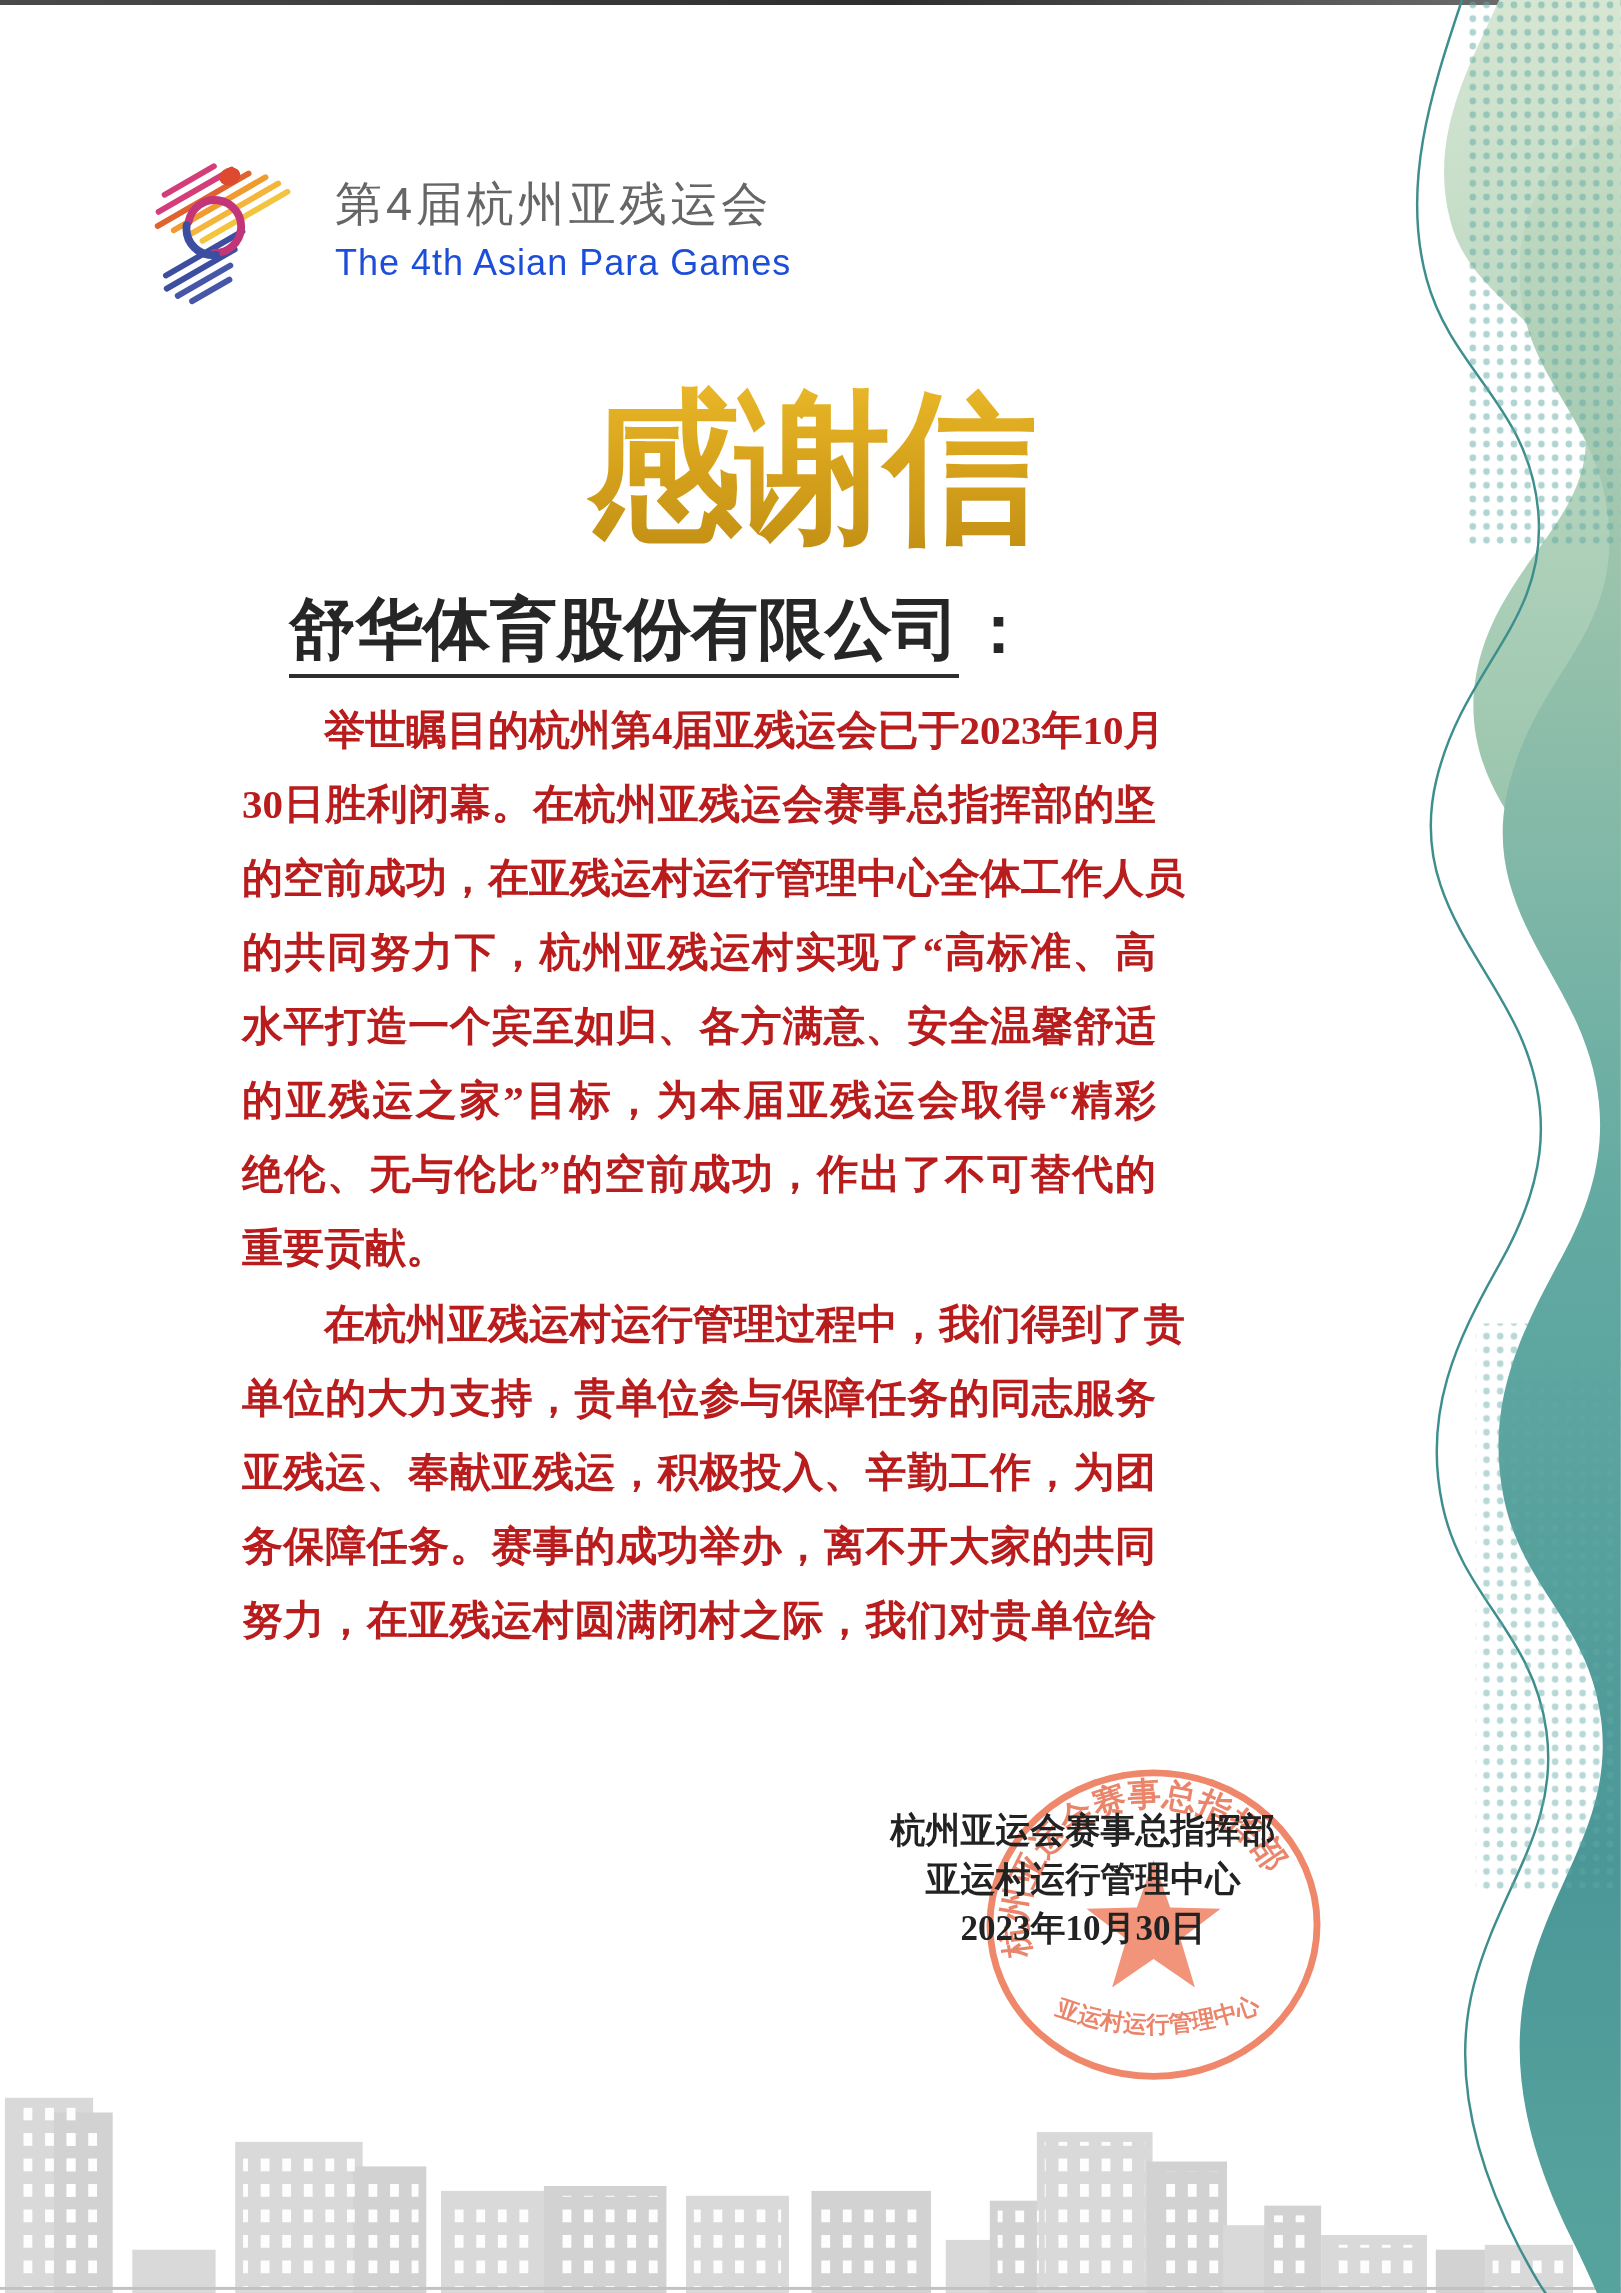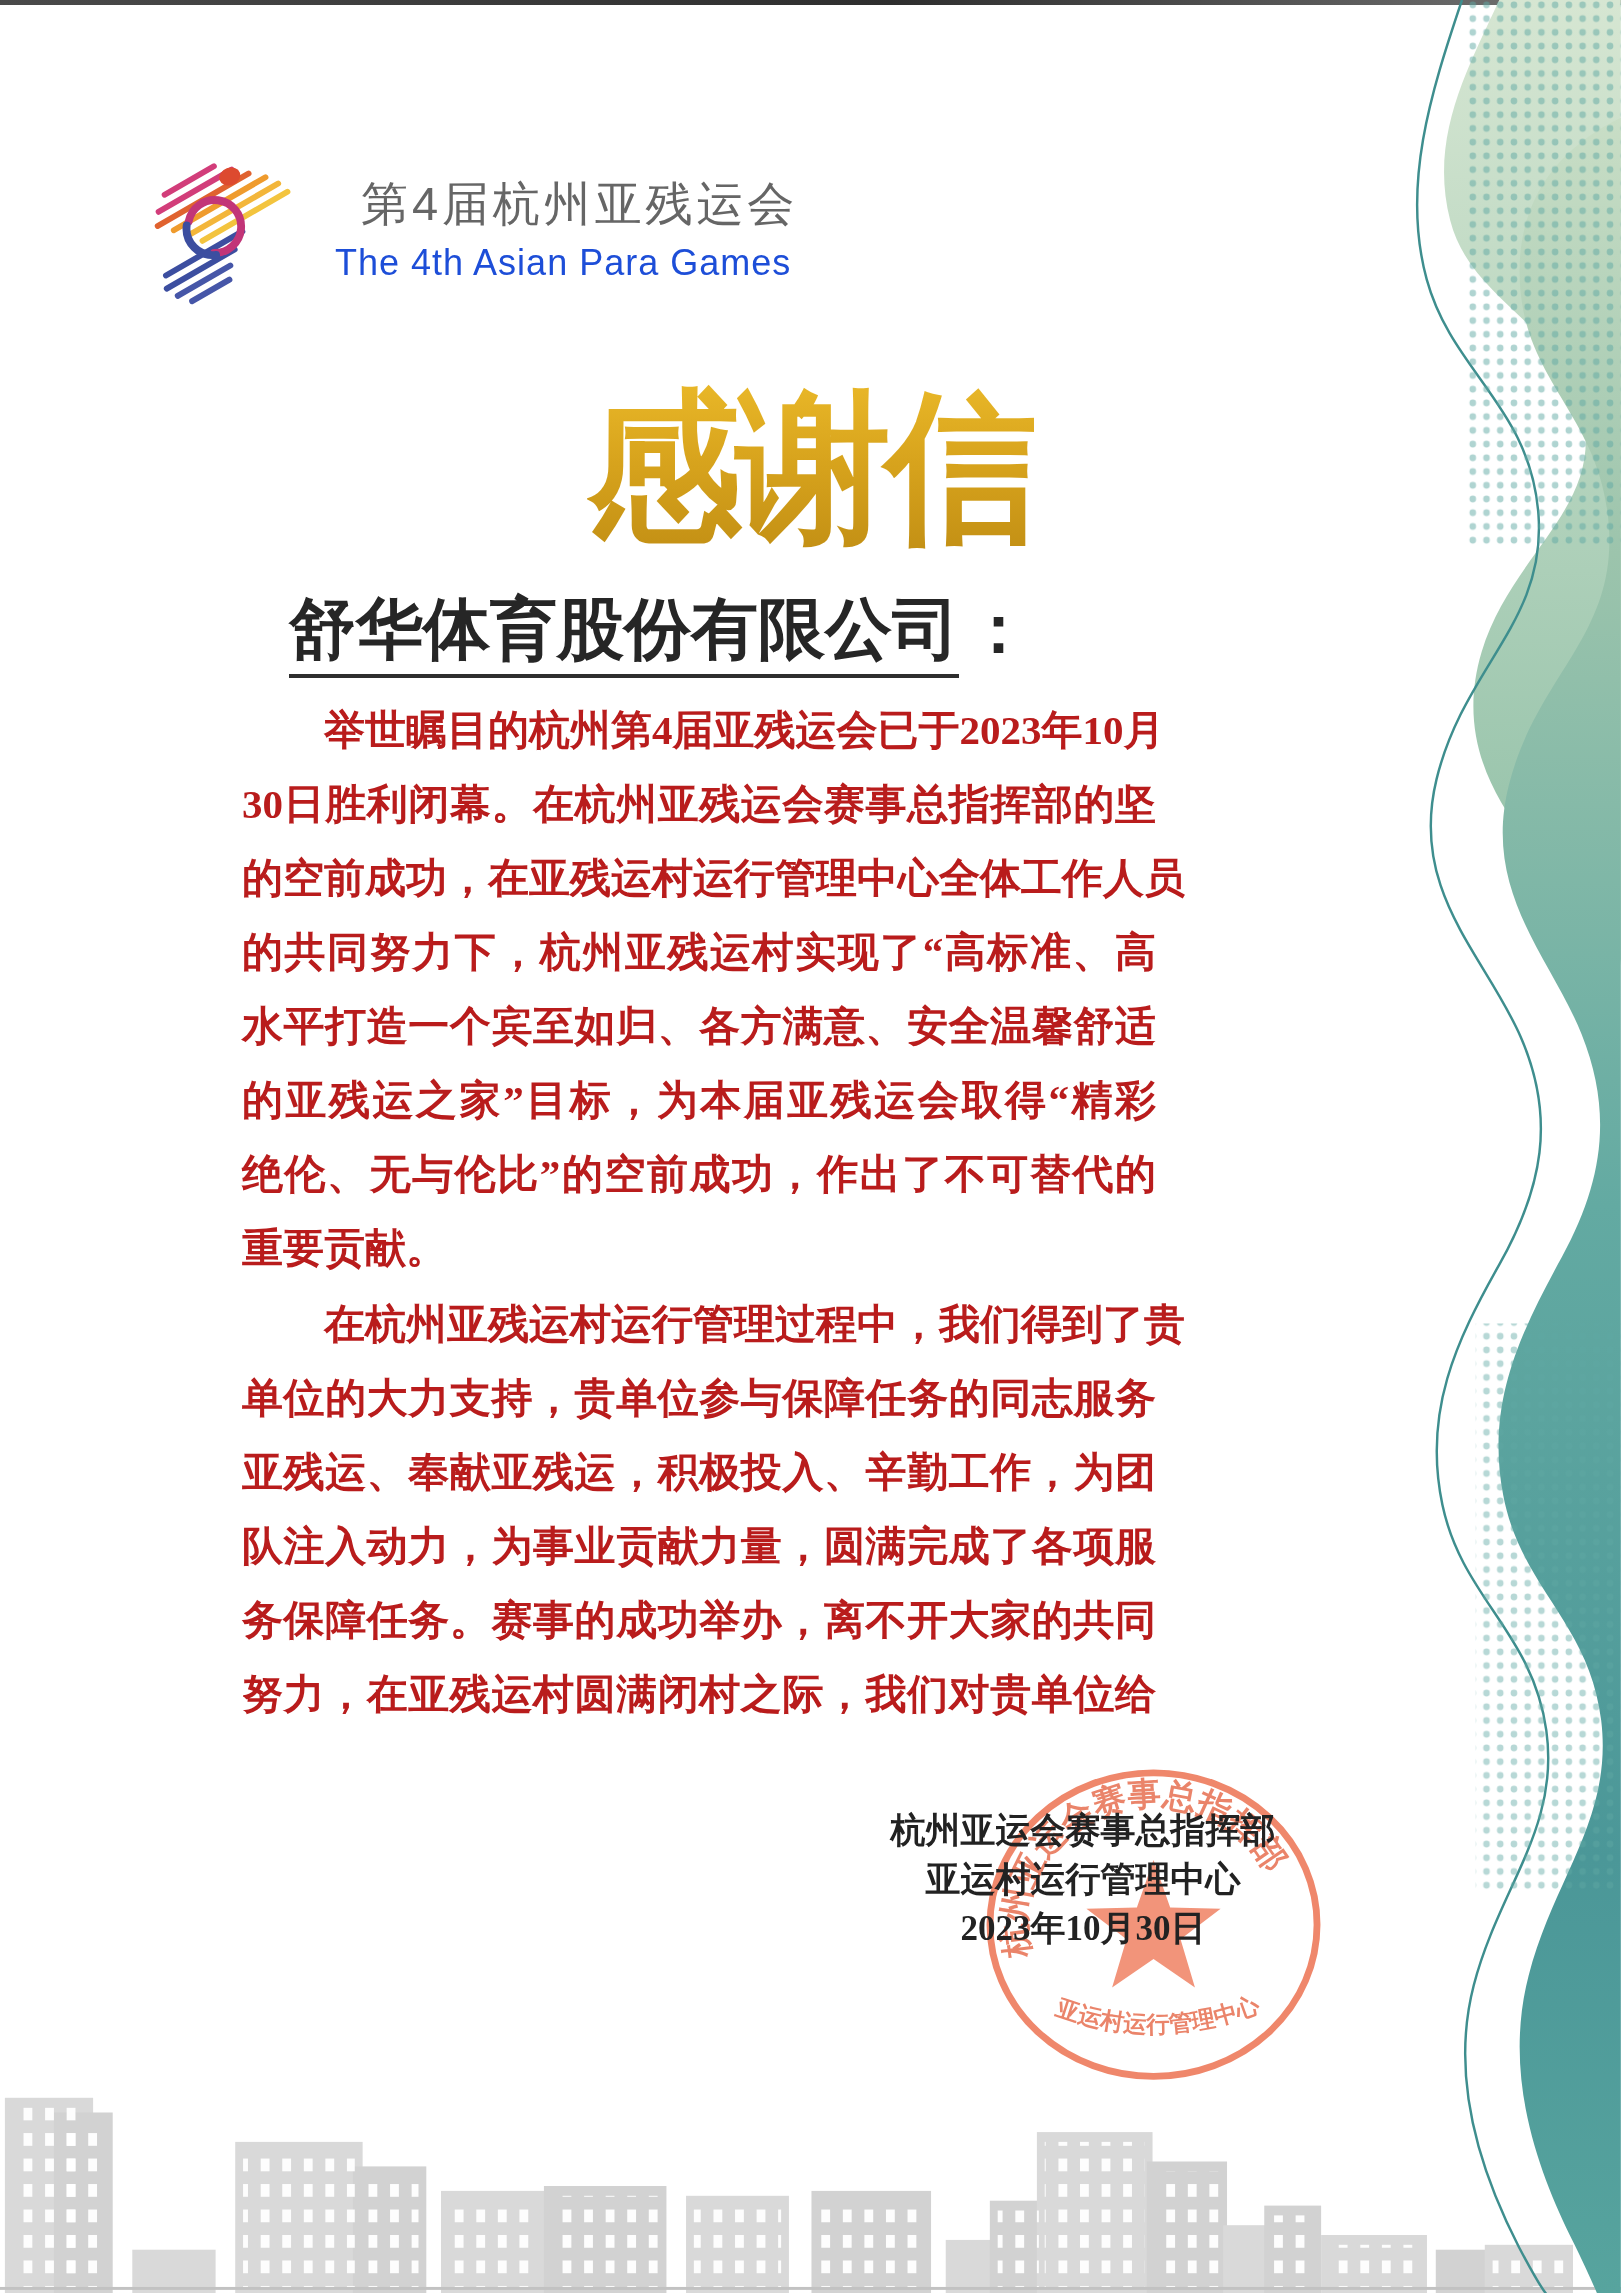--- a/index.html
+++ b/index.html
@@ -3,21 +3,21 @@
 <meta charset="utf-8">
 <style>
   html,body{margin:0;padding:0;background:#888;}
   .page{position:relative;width:1621px;height:2294px;background:#ffffff;overflow:hidden;
         font-family:"Liberation Serif","DejaVu Serif",serif;}
   .scan-edge{position:absolute;top:0;left:0;width:100%;height:4.9px;
         background:linear-gradient(90deg,#4a4a4a 0%,#2e2e2e 55%,#777 100%);}
   
   .logo-mark{position:absolute;left:120px;top:145px;}
   .logo-text{position:absolute;left:335px;top:173px;font-family:"Liberation Sans","DejaVu Sans",sans-serif;color:#666;}
-  .logo-cn{font-size:47px;letter-spacing:3.9px;font-weight:400;margin-left:26px;}
+  .logo-cn{font-size:47px;letter-spacing:3.9px;font-weight:400;}
   .logo-en{font-size:36px;letter-spacing:1px;margin-top:5.9px;color:#1d4ed8;}
   
   .title-row{position:absolute;left:0;top:365px;width:100%;text-align:center;}
   .title-text{font-size:155px;font-weight:700;letter-spacing:-5.9px;
         background:linear-gradient(180deg,#eebd2b 0%,#d8a41d 45%,#bd8a12 100%);
         -webkit-background-clip:text;background-clip:text;color:transparent;
         display:inline-block;transform:scaleY(1.06);}
   
   .addressee{position:absolute;left:245px;top:584px;font-size:67px;font-weight:700;color:#262626;white-space:nowrap;margin-left:44px;}
   .addressee .name{border-bottom:4.9px solid #2e2e2e;padding-bottom:7.8px;}
@@ -156,21 +156,20 @@
         <div class="bline">的共同努力下，杭州亚残运村实现了“高标准、高</div>
         <div class="bline">水平打造一个宾至如归、各方满意、安全温馨舒适</div>
         <div class="bline">的亚残运之家”目标，为本届亚残运会取得“精彩</div>
         <div class="bline">绝伦、无与伦比”的空前成功，作出了不可替代的</div>
         <div class="bline last">重要贡献。</div>
       </div>
       <div class="p2">
         <div class="bline first">在杭州亚残运村运行管理过程中，我们得到了贵</div>
         <div class="bline">单位的大力支持，贵单位参与保障任务的同志服务</div>
         <div class="bline">亚残运、奉献亚残运，积极投入、辛勤工作，为团</div>
-        <div class="bline">队注入动力，为事业贡献力量，圆满完成了各项服</div>
         <div class="bline">务保障任务。赛事的成功举办，离不开大家的共同</div>
         <div class="bline">努力，在亚残运村圆满闭村之际，我们对贵单位给</div>
       </div>
     </div>
 
     <svg class="stamp" width="345" height="329" viewBox="0 0 352 336">
       <defs>
         <path id="arcTop" d="M 49.4 193.6 A 130 122 0 1 1 300.6 193.6"></path>
         <path id="arcBot" d="M 70 252 Q 175 292 280 252"></path>
       </defs>

